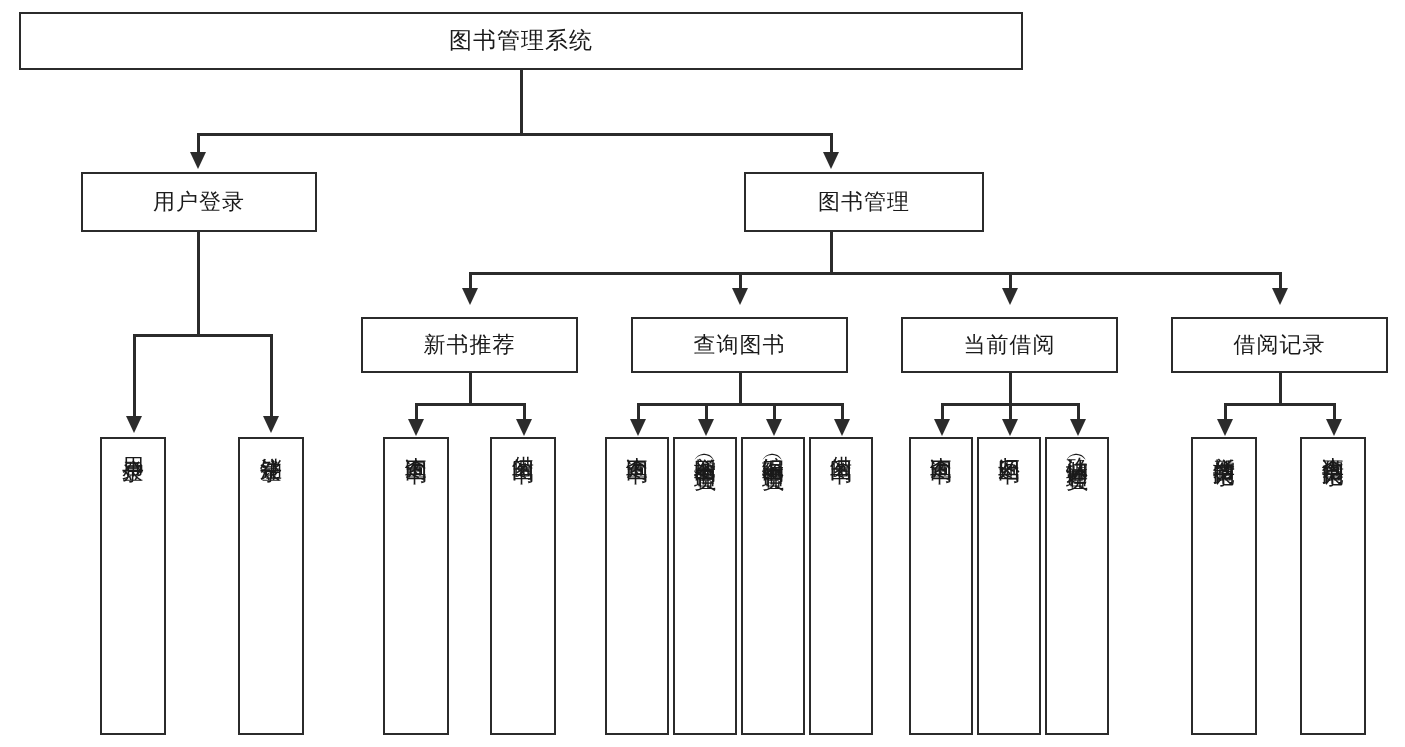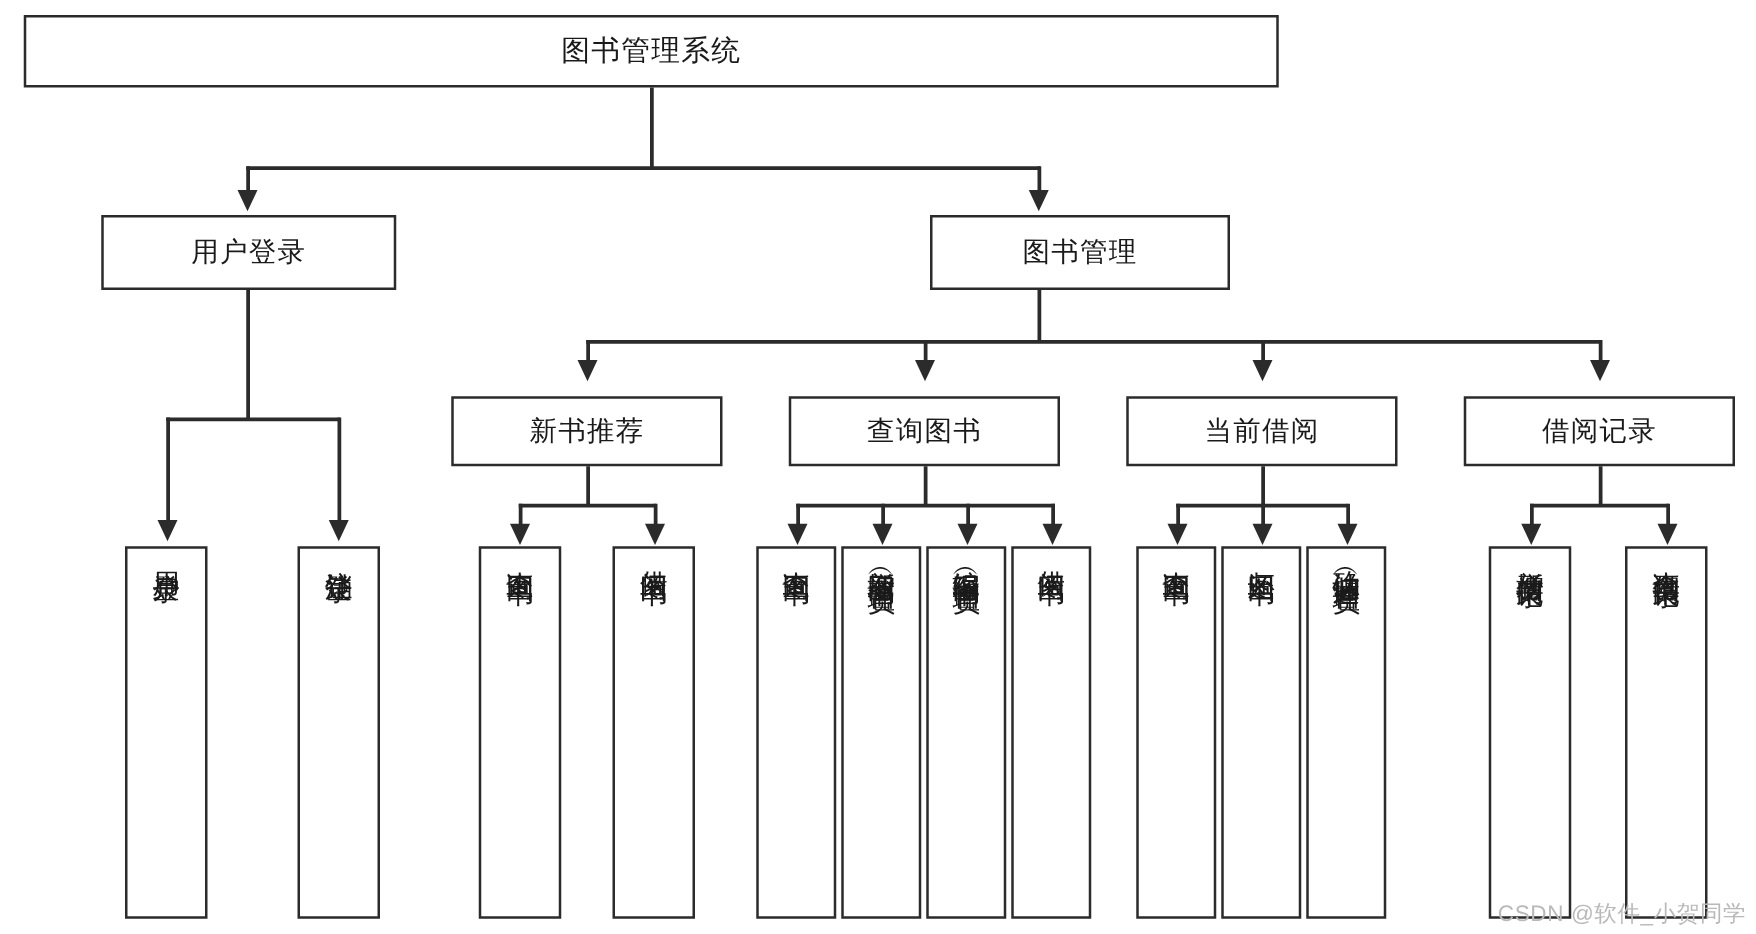--- a/index.html
+++ b/index.html
@@ -213,15 +213,14 @@
     <span class="label">确认归还（管理员）</span>
   </div>
 
   <div class="node vert" style="left:1191px; top:437px; width:66px; height:298px;">
     <span class="label">新增借阅记录</span>
   </div>
   <div class="node vert" style="left:1300px; top:437px; width:66px; height:298px;">
     <span class="label">查询借阅记录</span>
   </div>
 
-  <div id="watermark">CSDN @软件_小贺同学</div>
 
 </div>
 
 </body></html>

